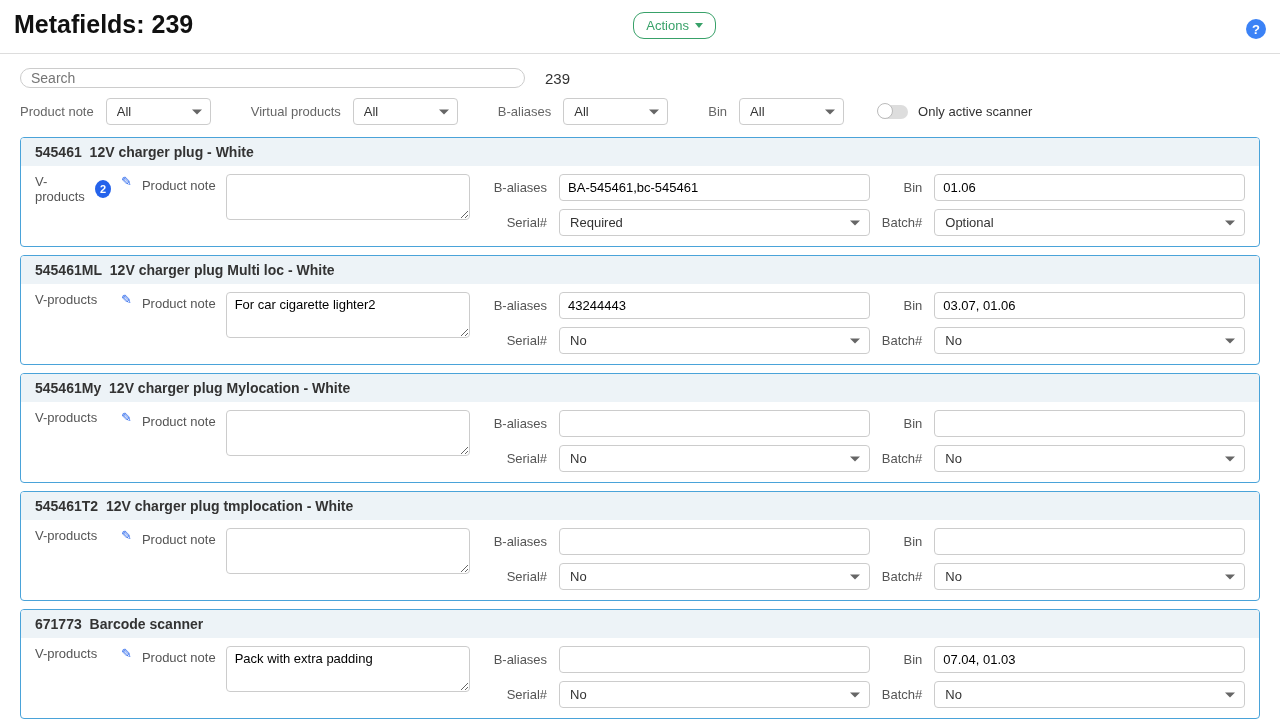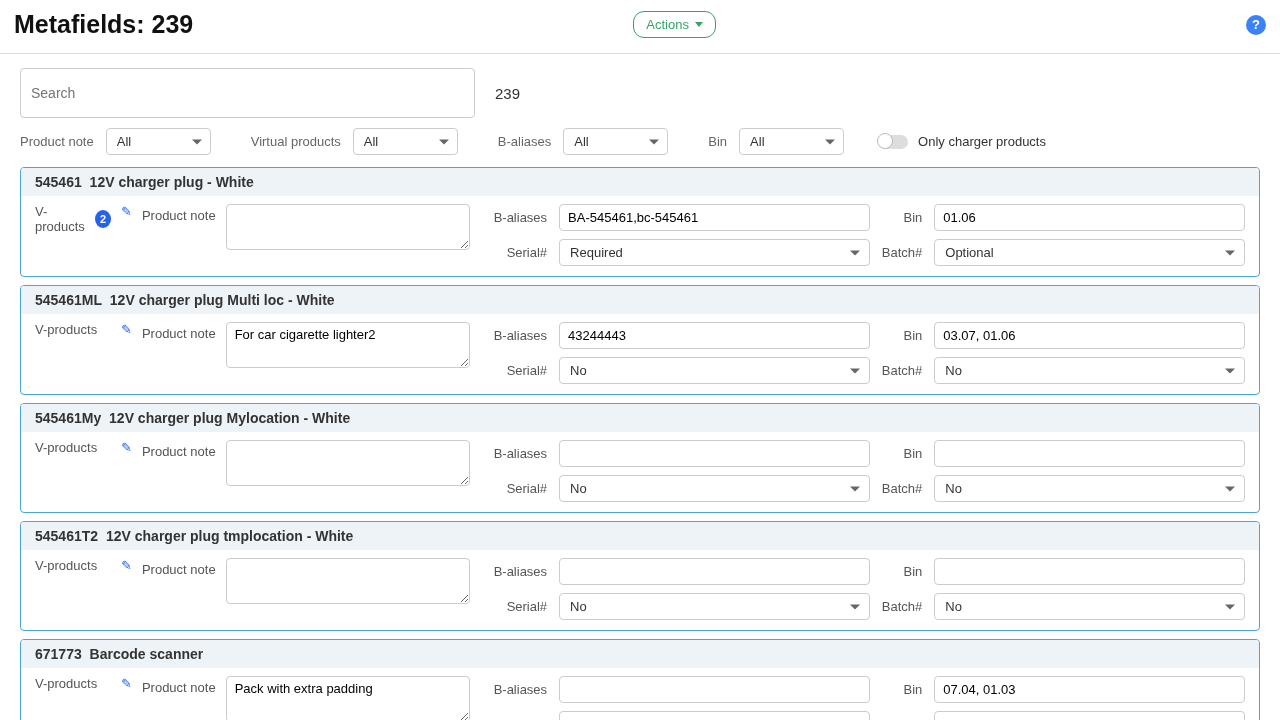--- a/index.html
+++ b/index.html
@@ -1,25 +1,25 @@
 <!DOCTYPE html>
 <html><head>
 <meta charset="utf-8">
 <style>
 * { box-sizing: border-box; margin: 0; padding: 0; }
 body { font-family: "Segoe UI", Arial, sans-serif; font-size: 13px; color: #333; background: #fff; }
-.header { display: flex; align-items: center; padding: 10px 14px 14px; border-bottom: 1px solid #ddd; }
+.header { display: flex; align-items: flex-end; padding: 10px 14px 14px; border-bottom: 1px solid #ddd; }
 .header h1 { font-size: 25px; font-weight: 600; color: #111; }
 .header .actions { margin-left: 440px; }
 .actions-btn { border: 1px solid #38a169; color: #38a169; background: #fff; padding: 5px 12px; border-radius: 11px; font-size: 13px; cursor: pointer; display: inline-flex; align-items: center; gap: 6px; }
 .actions-btn .caret { width: 0; height: 0; border-left: 4px solid transparent; border-right: 4px solid transparent; border-top: 5px solid #38a169; }
 .help { margin-left: auto; width: 20px; height: 20px; border-radius: 50%; background: #3b82f6; color: #fff; display: flex; align-items: center; justify-content: center; font-size: 13px; font-weight: bold; cursor: pointer; }
 .filters { padding: 14px 20px 6px; }
 .search-row { display: flex; align-items: center; gap: 20px; margin-bottom: 10px; }
-.search-input { width: 455px; padding: 16px 10px; border: 1px solid #ccc; border-radius: 4px; font-size: 14px; color: #777; }
+.search-input { width: 505px; padding: 1px 10px; border: 1px solid #ccc; border-radius: 12px; font-size: 14px; color: #777; }
 .count { font-size: 15px; color: #333; }
 .filter-row { display: flex; align-items: center; gap: 10px; flex-wrap: wrap; }
 .flabel { color: #666; font-size: 13px; margin-right: 2px; }
 .fsel { position: relative; display: inline-block; }
 .fsel select { appearance: none; -webkit-appearance: none; border: 1px solid #ccc; border-radius: 4px; padding: 5px 28px 5px 10px; font-size: 13px; background: #fff; color: #333; cursor: pointer; }
 .fsel .chev { position: absolute; right: 9px; top: 50%; transform: translateY(-50%); pointer-events: none; width: 0; height: 0; border-left: 5px solid transparent; border-right: 5px solid transparent; border-top: 5px solid #666; }
 .w100 { width: 105px; }
 .toggle-wrap { display: flex; align-items: center; gap: 10px; margin-left: 24px; }
 .toggle { width: 30px; height: 14px; background: #ddd; border-radius: 8px; position: relative; cursor: pointer; }
 .toggle .knob { width: 16px; height: 16px; background: #fff; border: 1px solid #bbb; border-radius: 50%; position: absolute; left: -1px; top: -2px; }
@@ -71,21 +71,21 @@
     <span style="width:20px"></span>
     <span class="flabel">B-aliases</span>
     <span class="fsel"><select class="w100"><option>All</option></select><span class="chev"></span></span>
     <span style="width:20px"></span>
     <span class="flabel">Bin</span>
     <span class="fsel"><select class="w100"><option>All</option></select><span class="chev"></span></span>
     <div class="toggle-wrap">
       <div class="toggle">
           <div class="knob"></div>
         </div>
-      <span>Only charger products</span>
+      <span>Only active scanner</span>
     </div>
   </div>
 </div>
 
 <div class="cards" id="cards">
     <div class="card">
     <div class="card-header">
       <span class="sku">545461</span>
       <span class="name">12V charger plug - White</span>
     </div>

